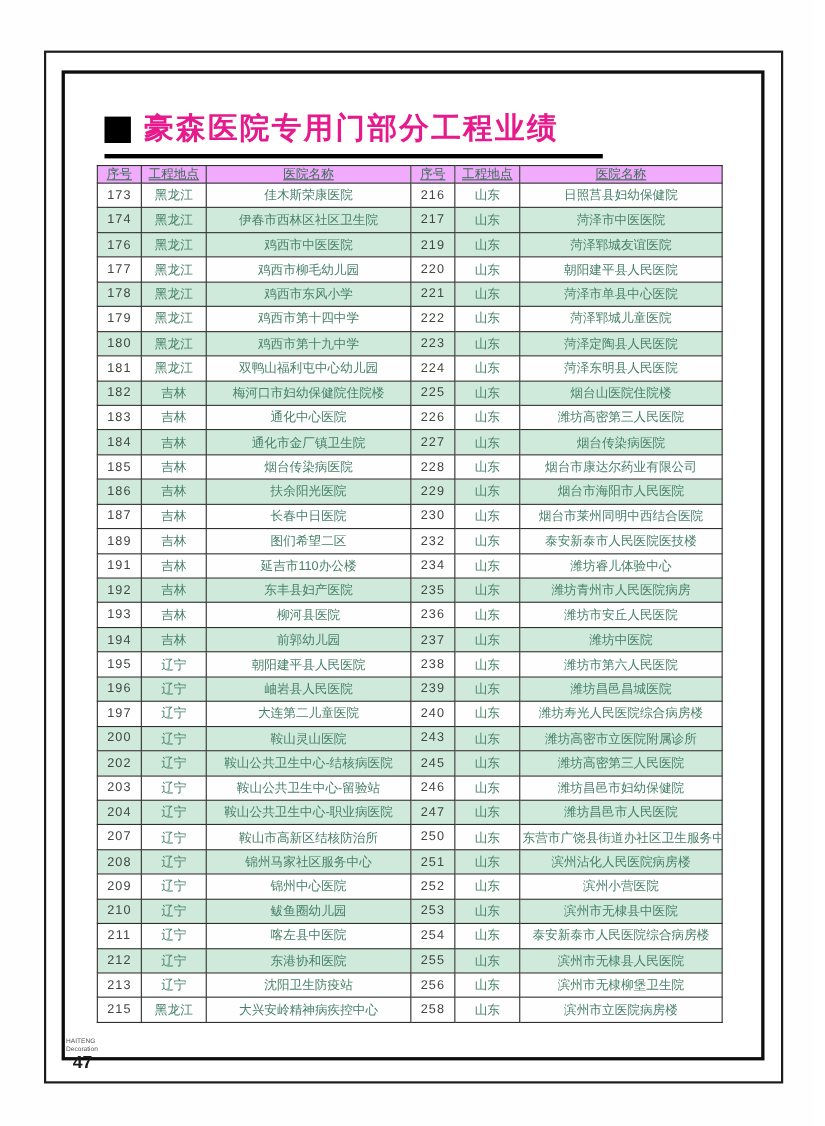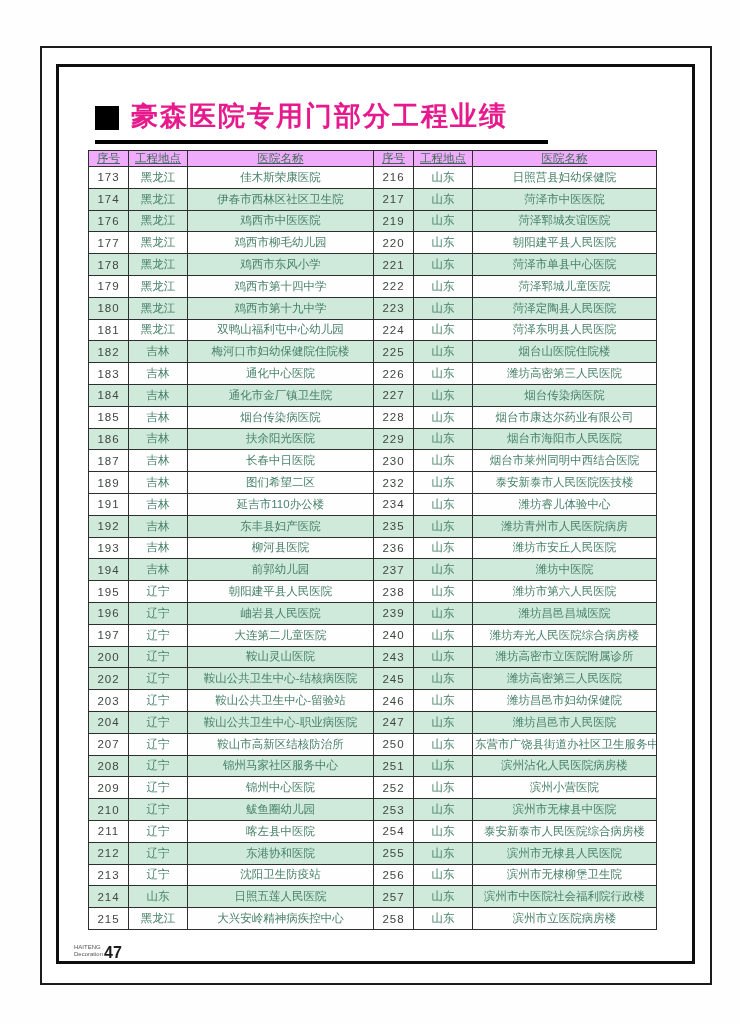--- a/index.html
+++ b/index.html
@@ -72,22 +72,24 @@
   .perf-table thead th {
     background: #f0abfc;
     color: #3c6b55;
     text-decoration: underline;
   }
   .perf-table tbody tr.green td { background: #cfeadb; }
   .perf-table tbody tr.white td { background: #fdfefd; }
   .perf-table td.num { color: #414641; letter-spacing: 1px; }
   .footer-mark {
     position: absolute;
-    left: 74px; top: 944px;
+    left: 60px; top: 944px;
     display: flex;
+    align-items: center;
+    flex-direction: column;
   }
   .brand-lines {
     font-size: 6px;
     line-height: 7px;
     color: #555555;
     text-align: left;
   }
   .page-number {
     font-size: 16px;
     font-weight: bold;
@@ -384,28 +386,20 @@
           <td>滨州市无棣县人民医院</td>
         </tr>
         <tr class="white">
           <td class="num">213</td>
           <td>辽宁</td>
           <td>沈阳卫生防疫站</td>
           <td class="num">256</td>
           <td>山东</td>
           <td>滨州市无棣柳堡卫生院</td>
         </tr>
-        <tr class="green">
-          <td class="num">214</td>
-          <td>山东</td>
-          <td>日照五莲人民医院</td>
-          <td class="num">257</td>
-          <td>山东</td>
-          <td>滨州市中医院社会福利院行政楼</td>
-        </tr>
         <tr class="white">
           <td class="num">215</td>
           <td>黑龙江</td>
           <td>大兴安岭精神病疾控中心</td>
           <td class="num">258</td>
           <td>山东</td>
           <td>滨州市立医院病房楼</td>
         </tr>
       </tbody>
   </table>

